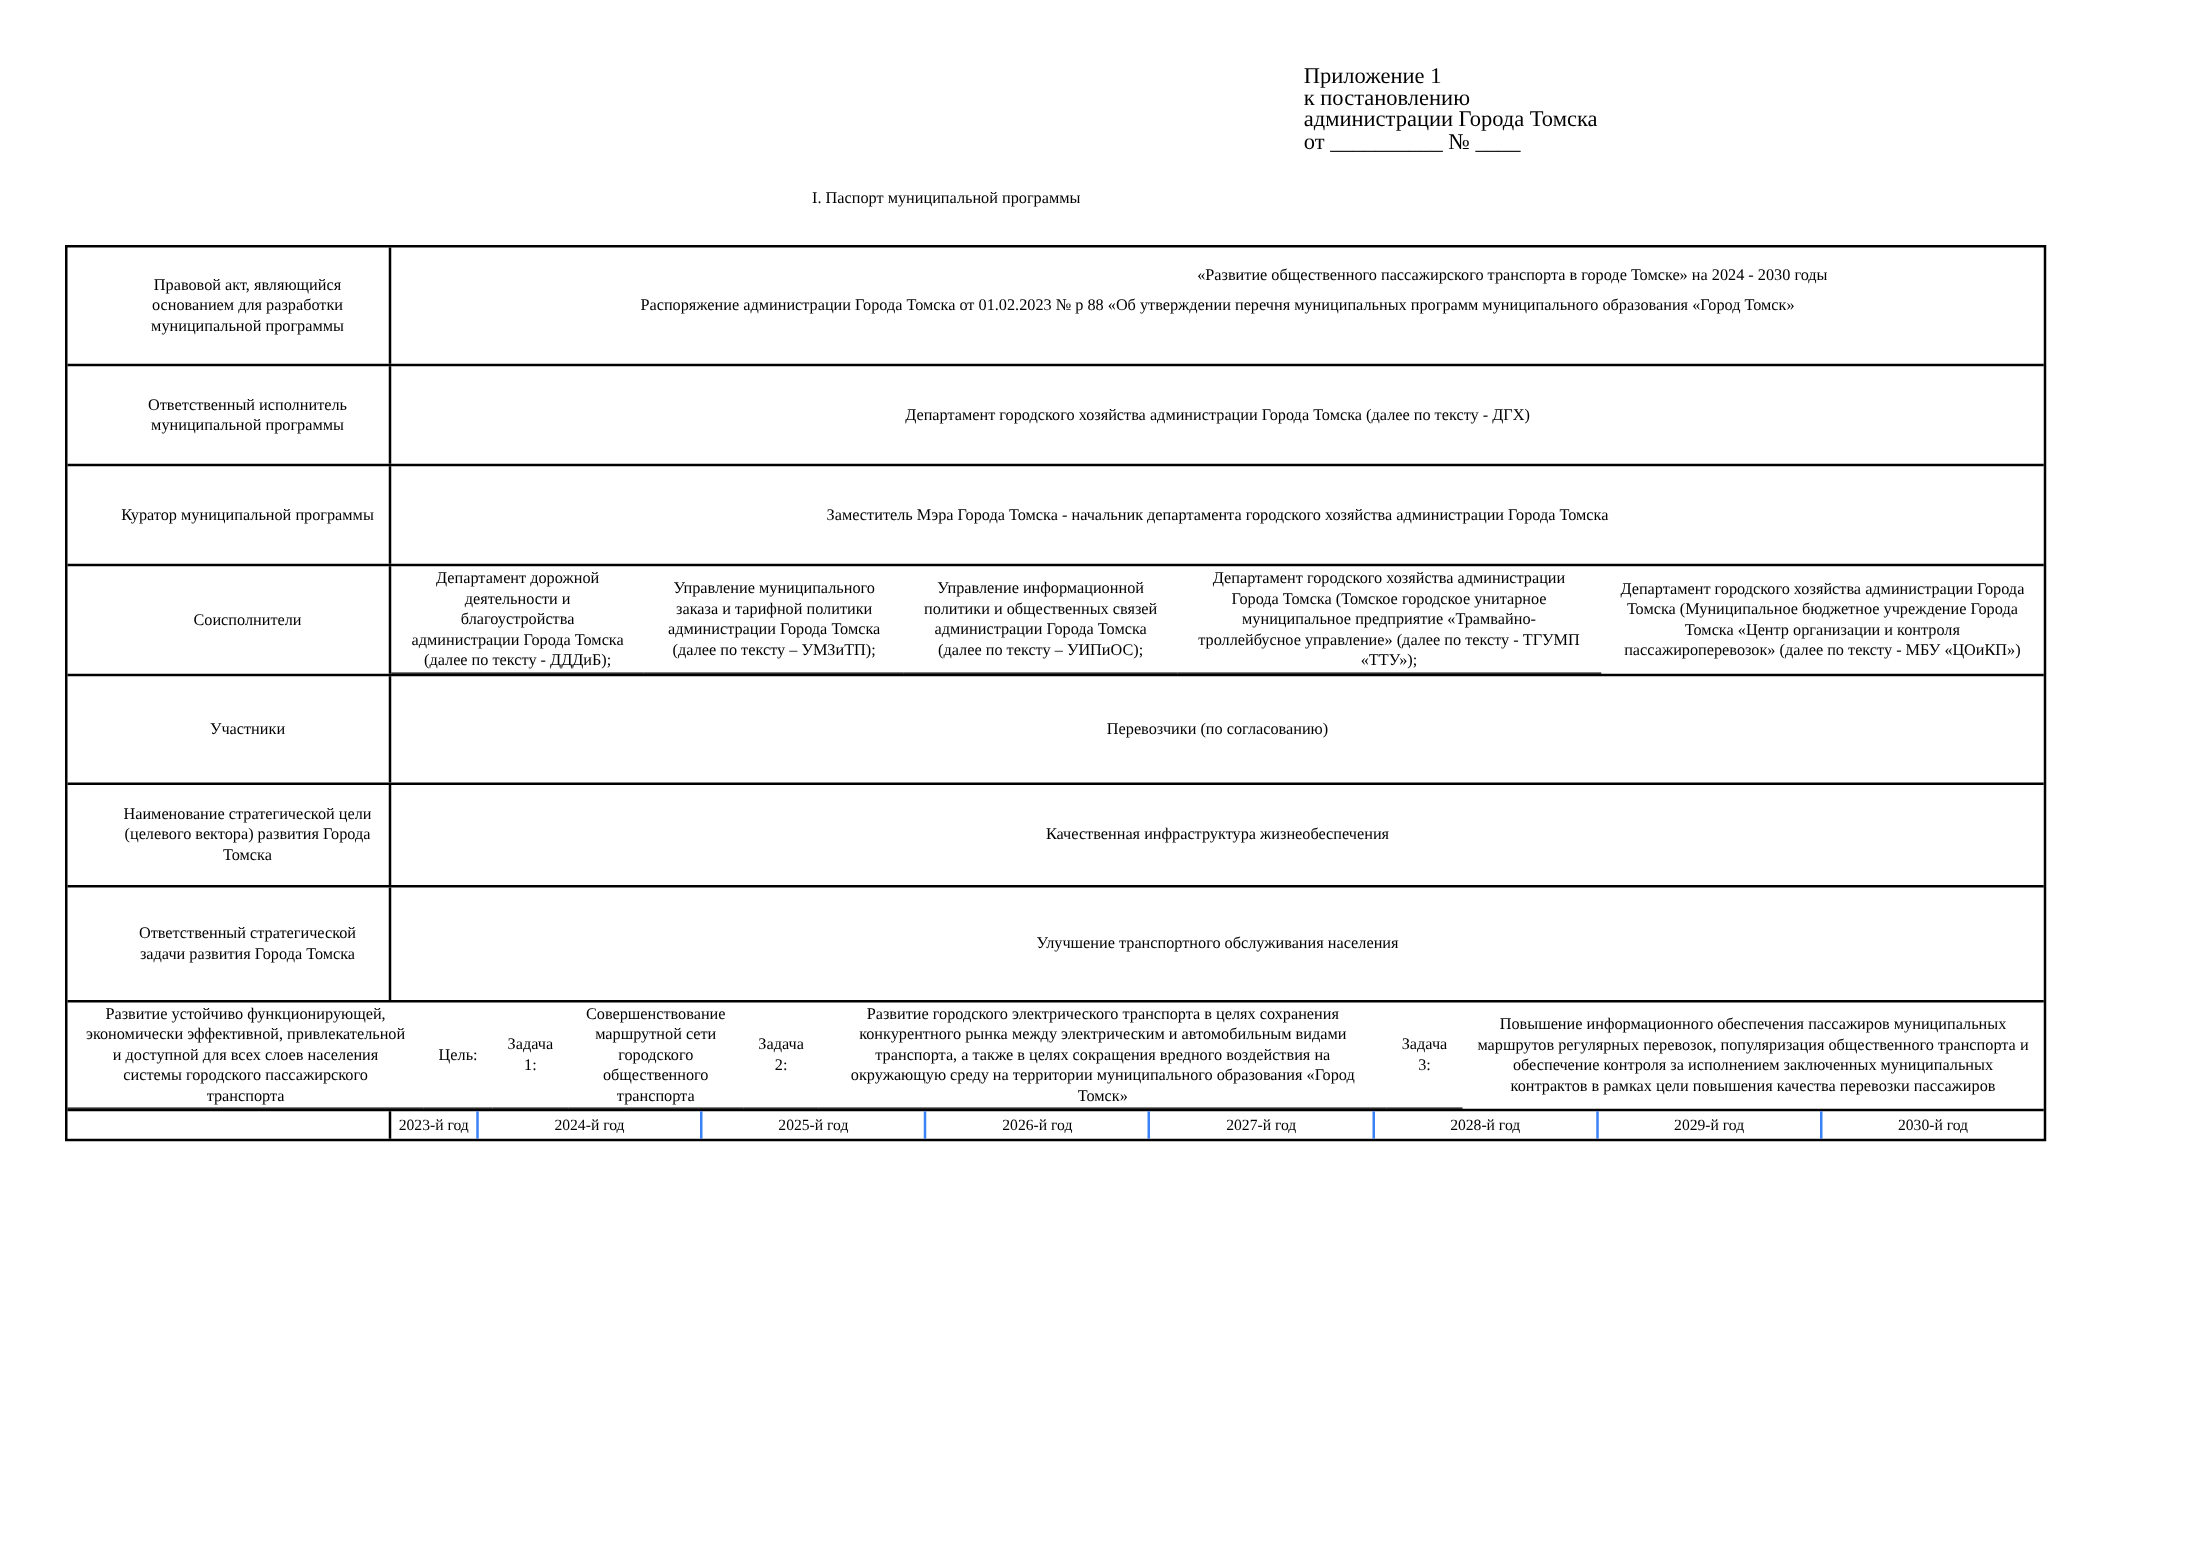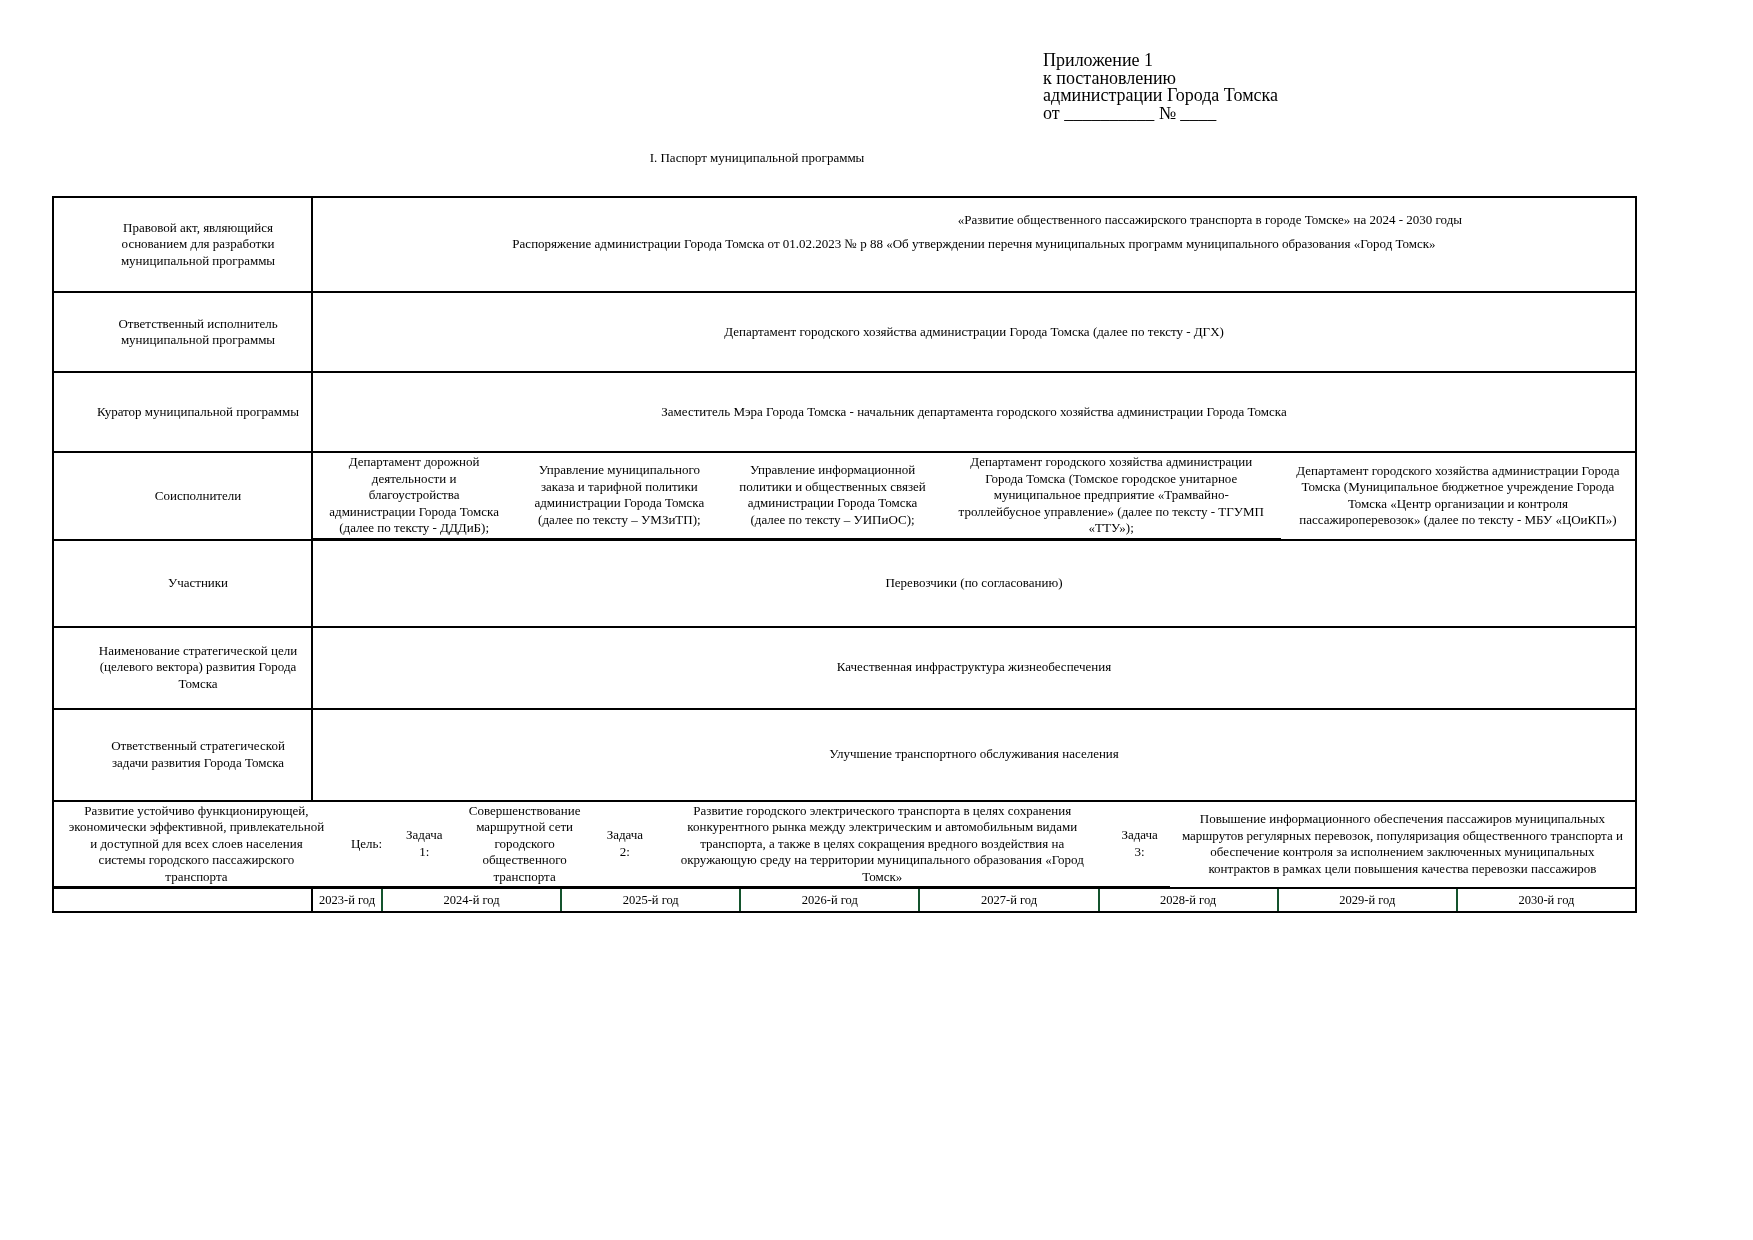--- a/index.html
+++ b/index.html
@@ -49,21 +49,21 @@
     display:flex; align-items:center; justify-content:center;
     text-align:center; padding:1px 12px; min-height:18px;
   }
   .sub:last-child{border-bottom:none;}
   .r1{min-height:93px}.r2{min-height:78px}.r3{min-height:78px}
   .r5{min-height:85px}.r6{min-height:80px}.r7{min-height:90px}
   .years-row{height:22px; font-size:12.5px;}
   .years-row .lbl{border-right:2px solid #000;}
   .yearcells{flex:1; display:flex;}
   .ycell{
-    box-sizing:border-box; border-right:2px solid #14532d;
+    box-sizing:border-box; border-right:2px solid #3b82f6;
     display:flex; align-items:center; justify-content:center; text-align:center;
   }
   .ycell:first-child{flex:0 0 70px;}
   .ycell:not(:first-child){flex:1;}
   .ycell:last-child{border-right:none;}
 </style>
 </head>
 <body>
 
 <div class="appendix">

